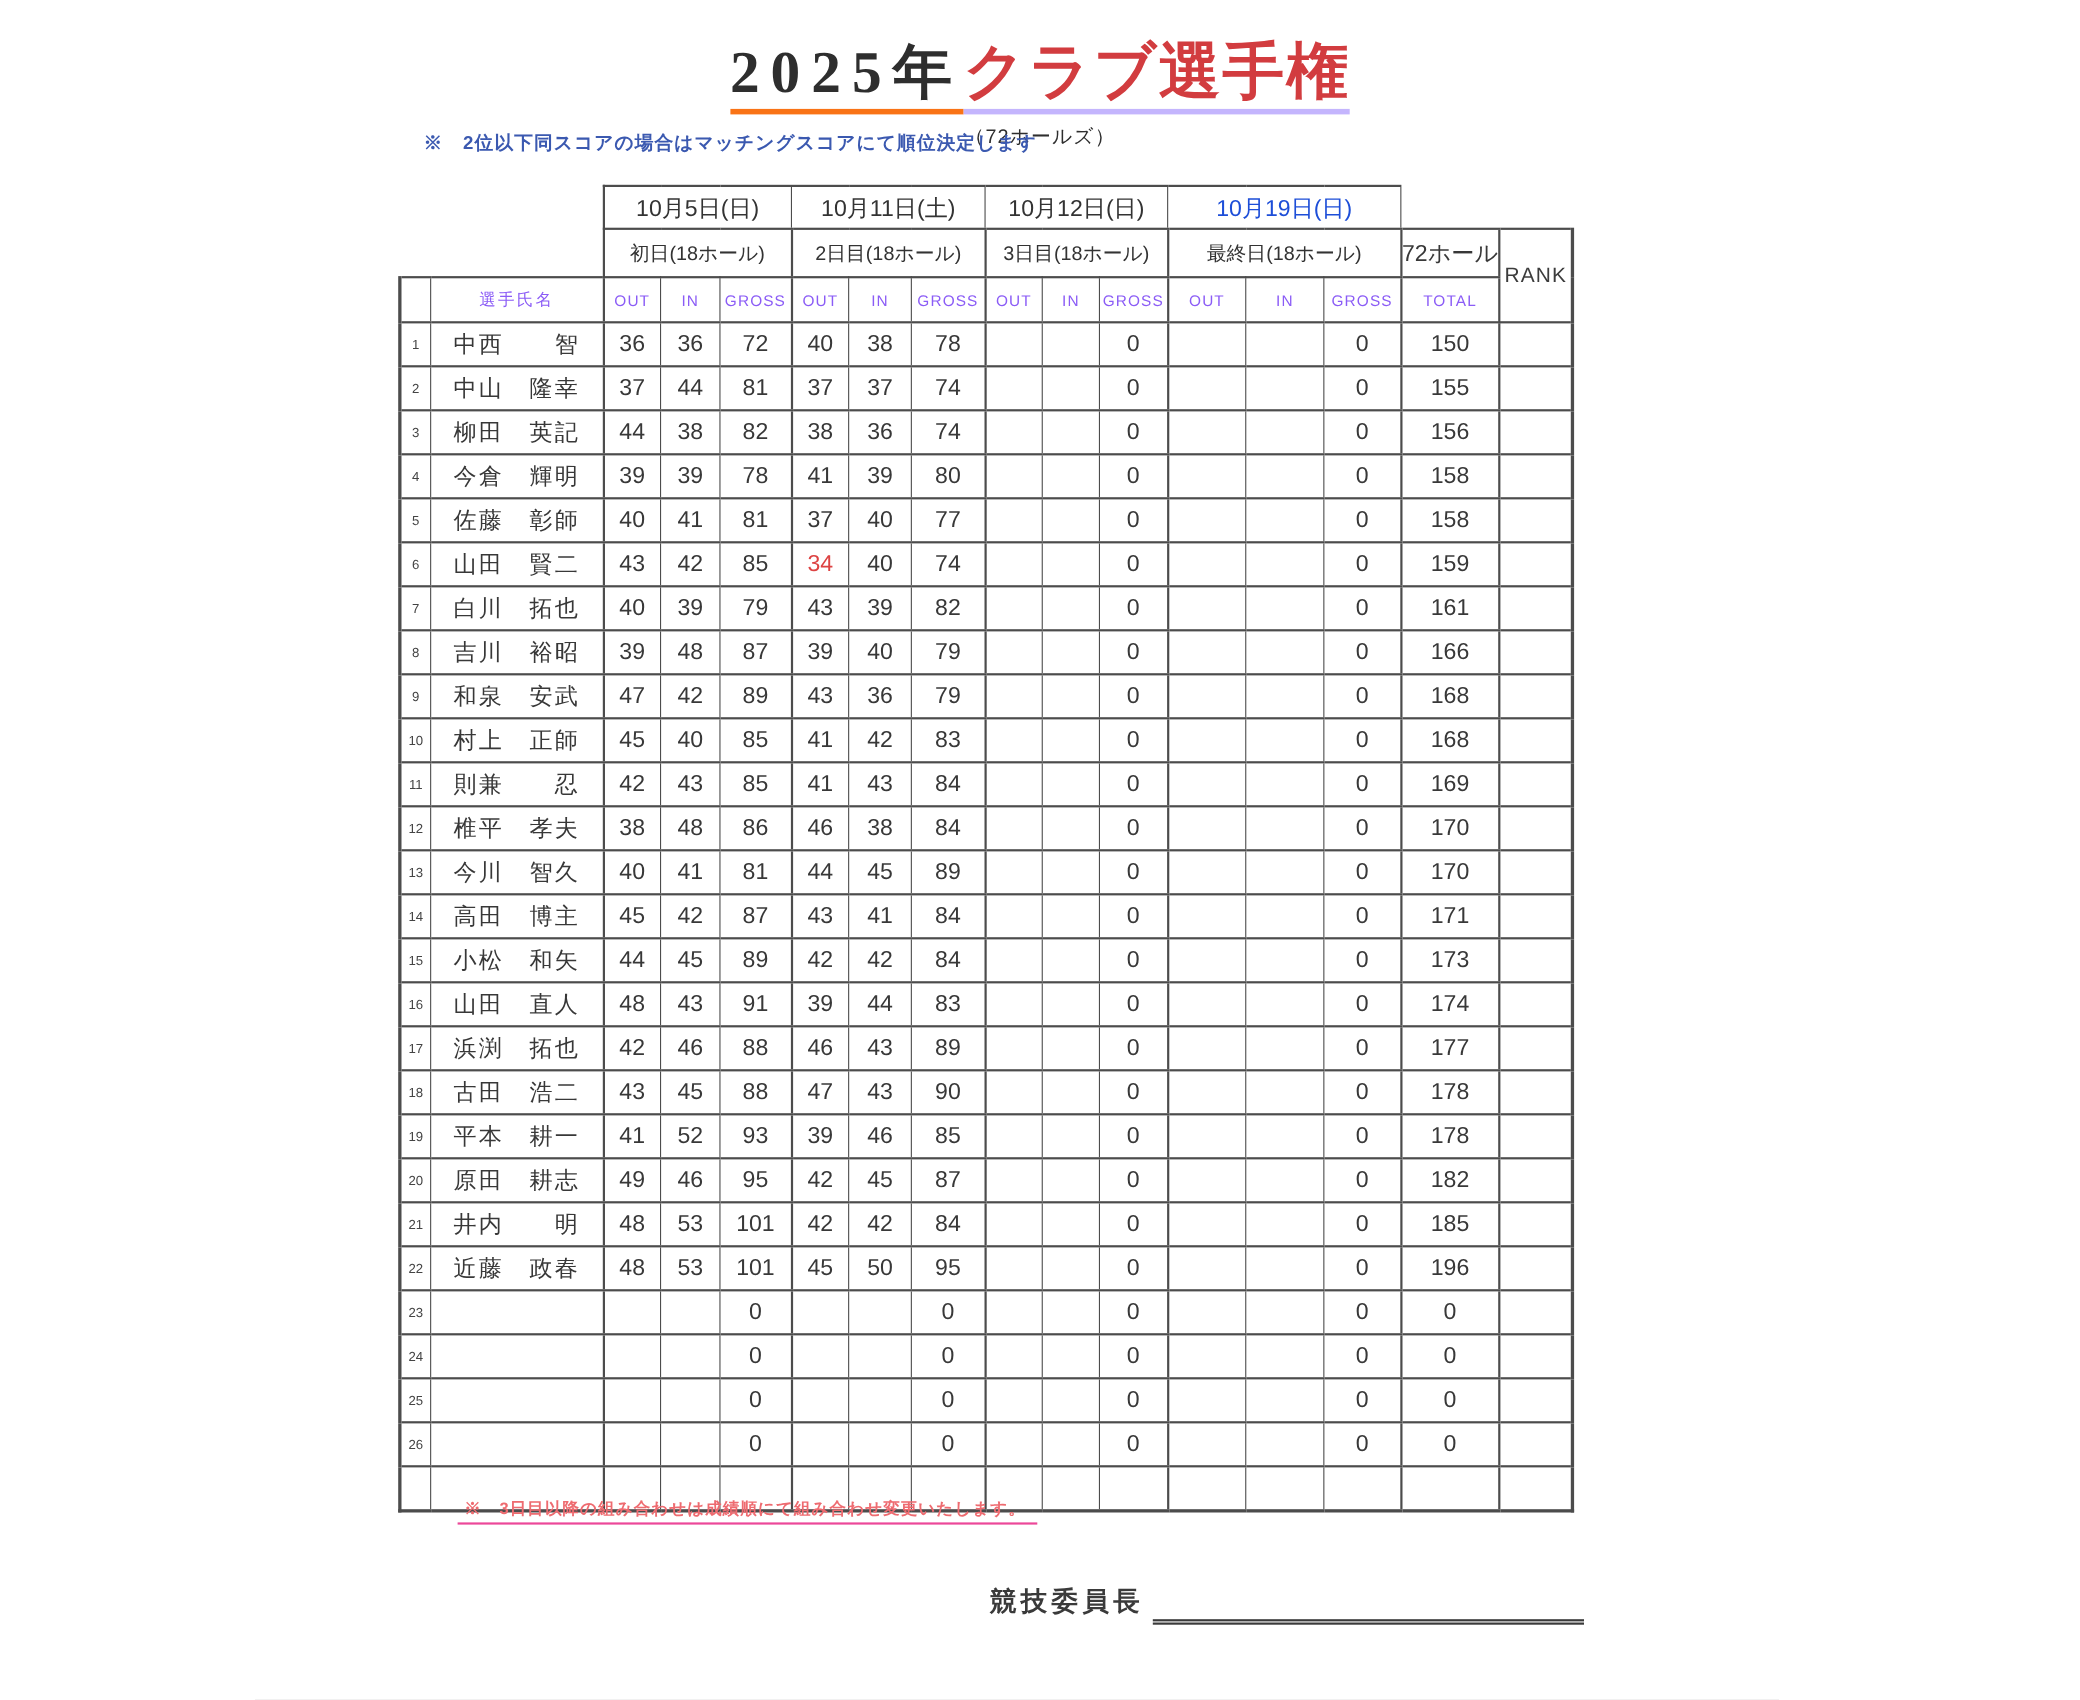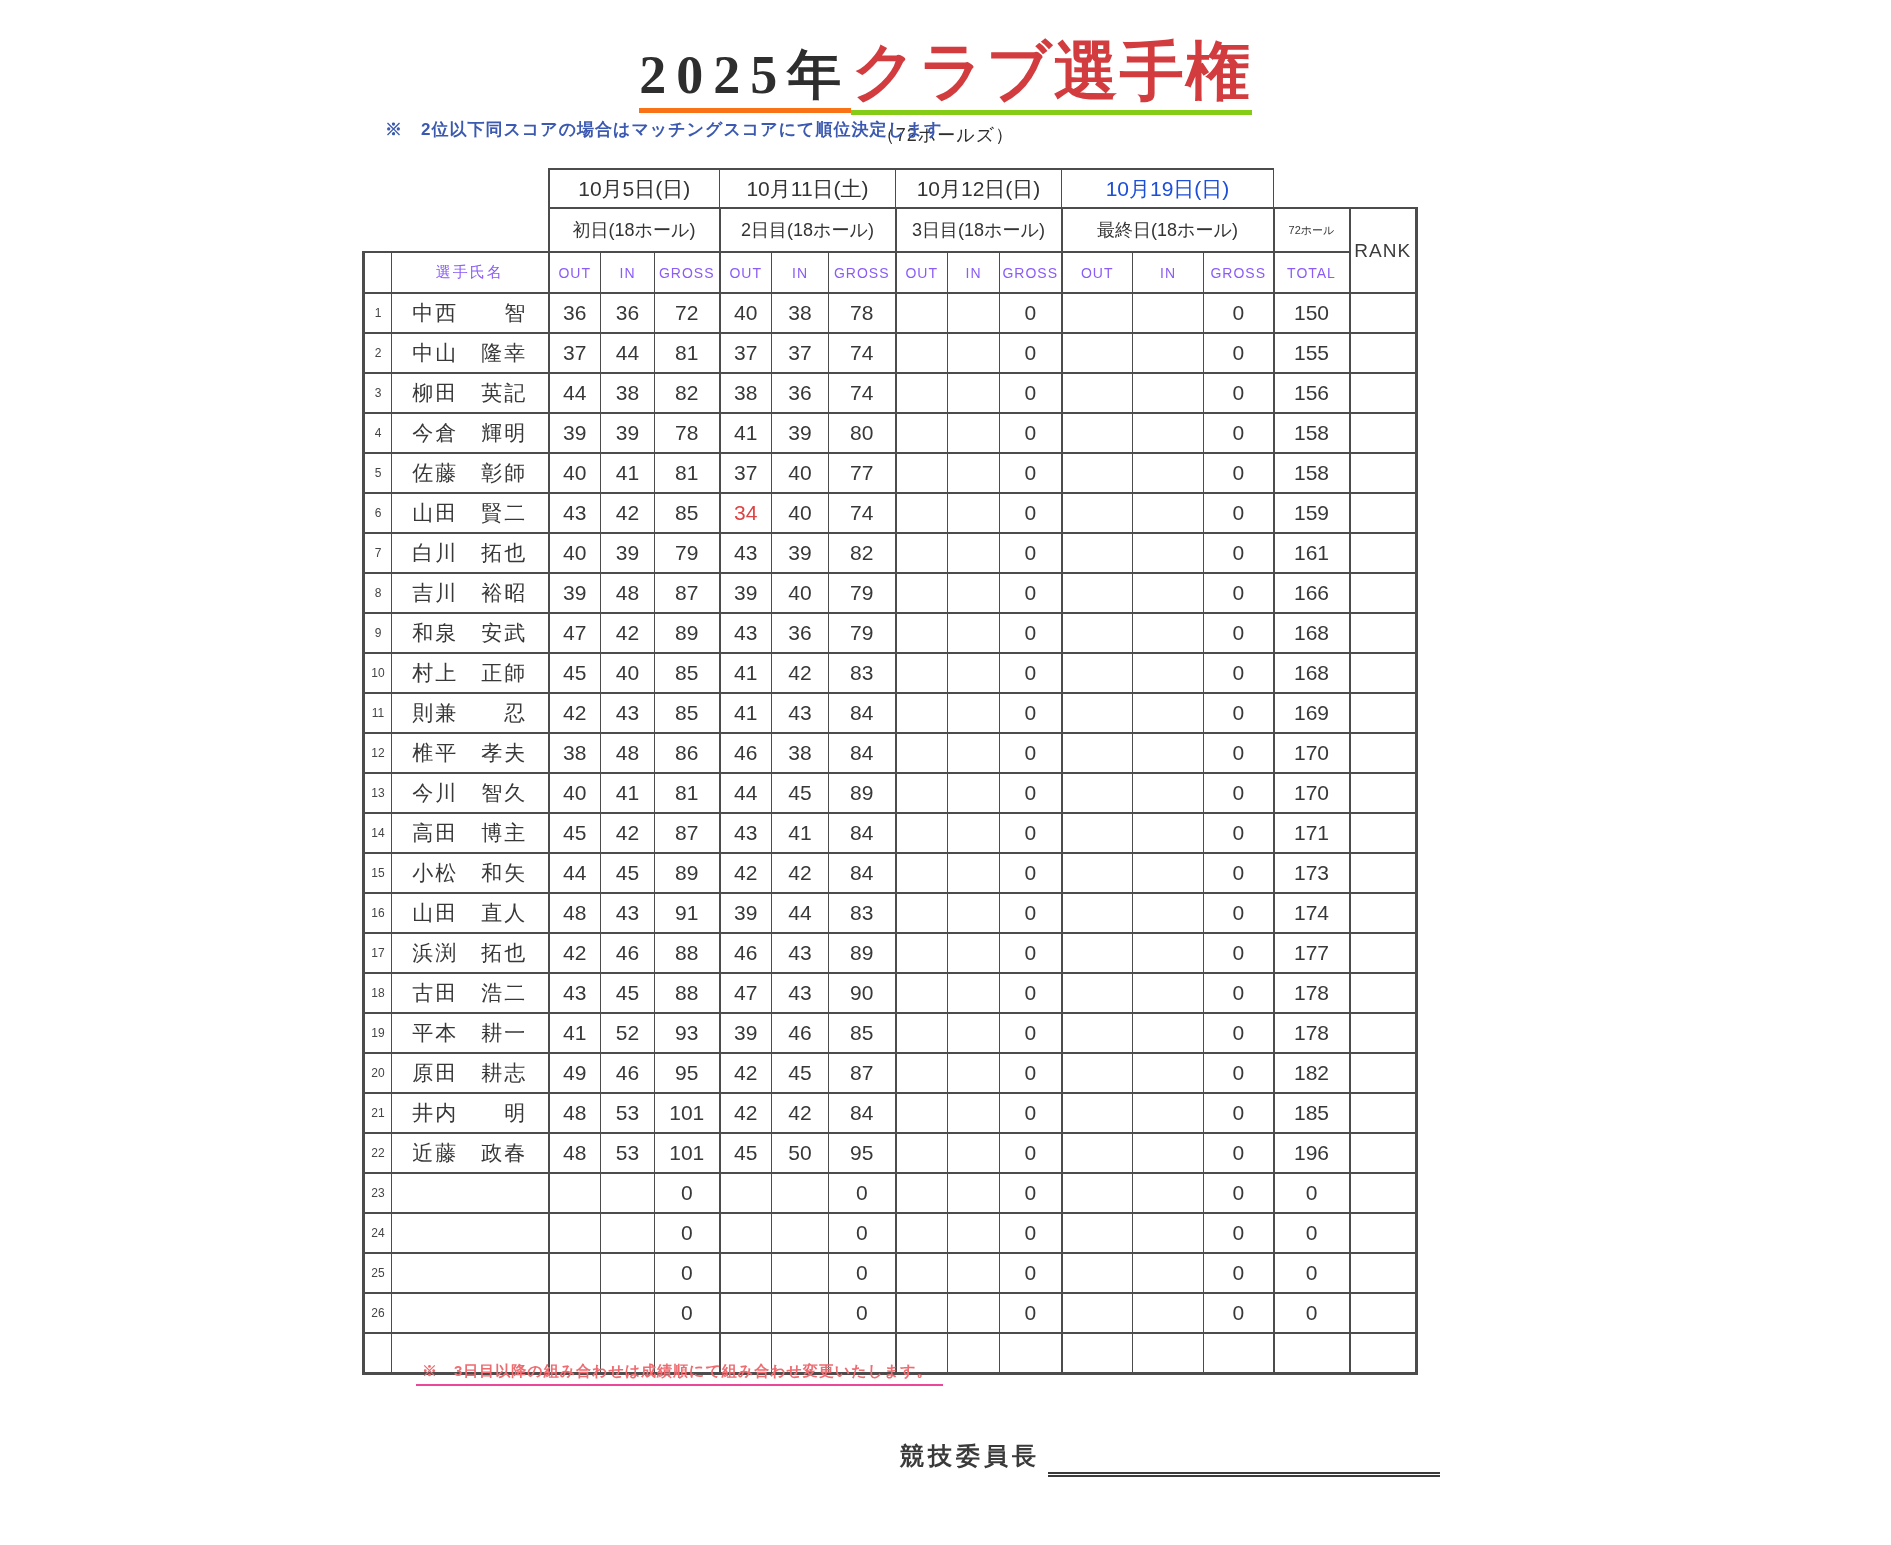--- a/index.html
+++ b/index.html
@@ -15,23 +15,23 @@
   .title-wrap { position:absolute; top:28px; left:0; width:1891px; text-align:center; }
   .title-line { display:inline-block; white-space:nowrap; }
   .t-year {
     font-family:"Liberation Serif", serif;
     font-size:54px; font-weight:bold; color:#2e2e2e;
     letter-spacing:10px;
     border-bottom:5px solid #f97316; padding-bottom:3px;
   }
   .t-event {
     font-family:"Liberation Sans", sans-serif;
-    font-size:64px; font-weight:bold; color:#d23c3f;
+    font-size:56px; font-weight:bold; color:#d23c3f;
     letter-spacing:2px;
-    border-bottom:5px solid #84cc16; padding-bottom:3px;
+    border-bottom:5px solid #c4b5fd; padding-bottom:3px;
   }
   .subtitle { margin-top:8px; font-size:18px; color:#2e2e2e; letter-spacing:1px; }
   
   .note-top {
     position:absolute; left:385px; top:118px;
     font-size:17px; font-weight:bold; color:#3b59b0; letter-spacing:1px;
   }
   .note-bottom {
     position:absolute; left:416px; top:1362px;
     font-size:15px; font-weight:bold; color:#ee6b70; letter-spacing:1px;
@@ -50,21 +50,21 @@
     background:#fff; font-weight:normal;
   }
   .score-table .gl  { border-left-width:2px; }
   .score-table .blank { border:none; background:transparent; }
   .score-table .numh, .score-table .num { border-left-width:3px; }
   .score-table .rankh, .score-table .rank { border-right-width:3px; }
   .score-table tbody tr:last-child > td { border-bottom-width:3px; }
   .date  { font-size:21px; font-weight:bold; height:37px; color:#333; }
   .red   { color:#1d4ed8; }
   .day   { font-size:18px; font-weight:bold; height:42px; color:#333; }
-  .t72   { font-size:11px; font-weight:bold; }
+  .t72   { font-size:21px; font-weight:bold; }
   .rankh { font-size:19px; letter-spacing:1px; color:#3c3c3c; }
   .colh  { font-size:14px; height:39px; color:#8b5cf6; letter-spacing:1px; }
   .nameh { font-size:15px; letter-spacing:2px; }
   .score-table tbody td { height:38px; }
   .num   { font-size:12px; color:#444; }
   .name  { font-size:21px; font-weight:600; letter-spacing:2px; }
   .score { font-size:21px; font-weight:600; }
   .redscore { color:#dd4343; }
   
   .sig-label { position:absolute; left:900px; top:1440px; font-size:24px; font-weight:700; letter-spacing:4px; color:#3a3a3a; }

